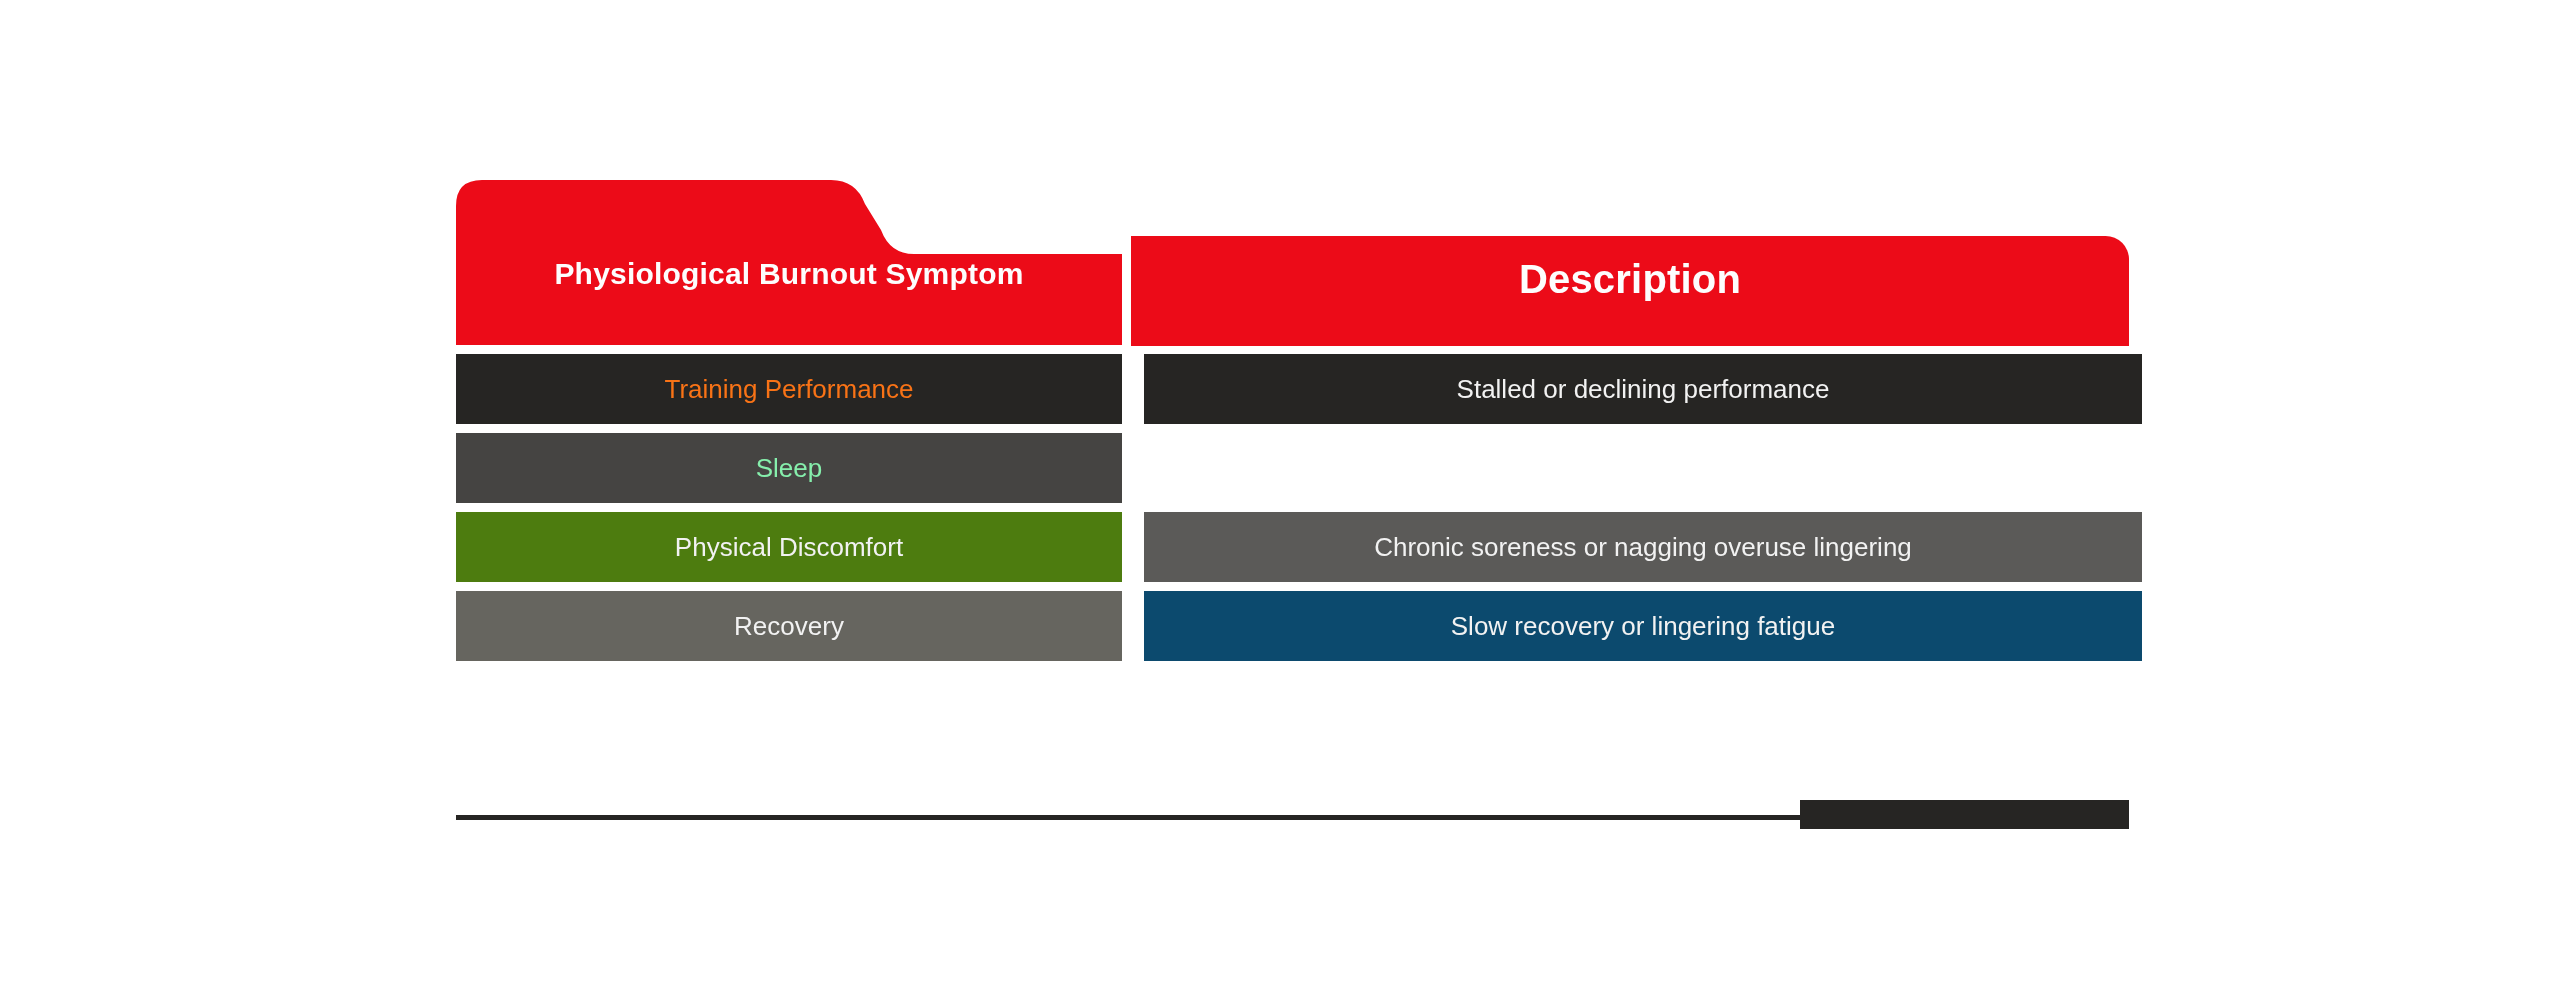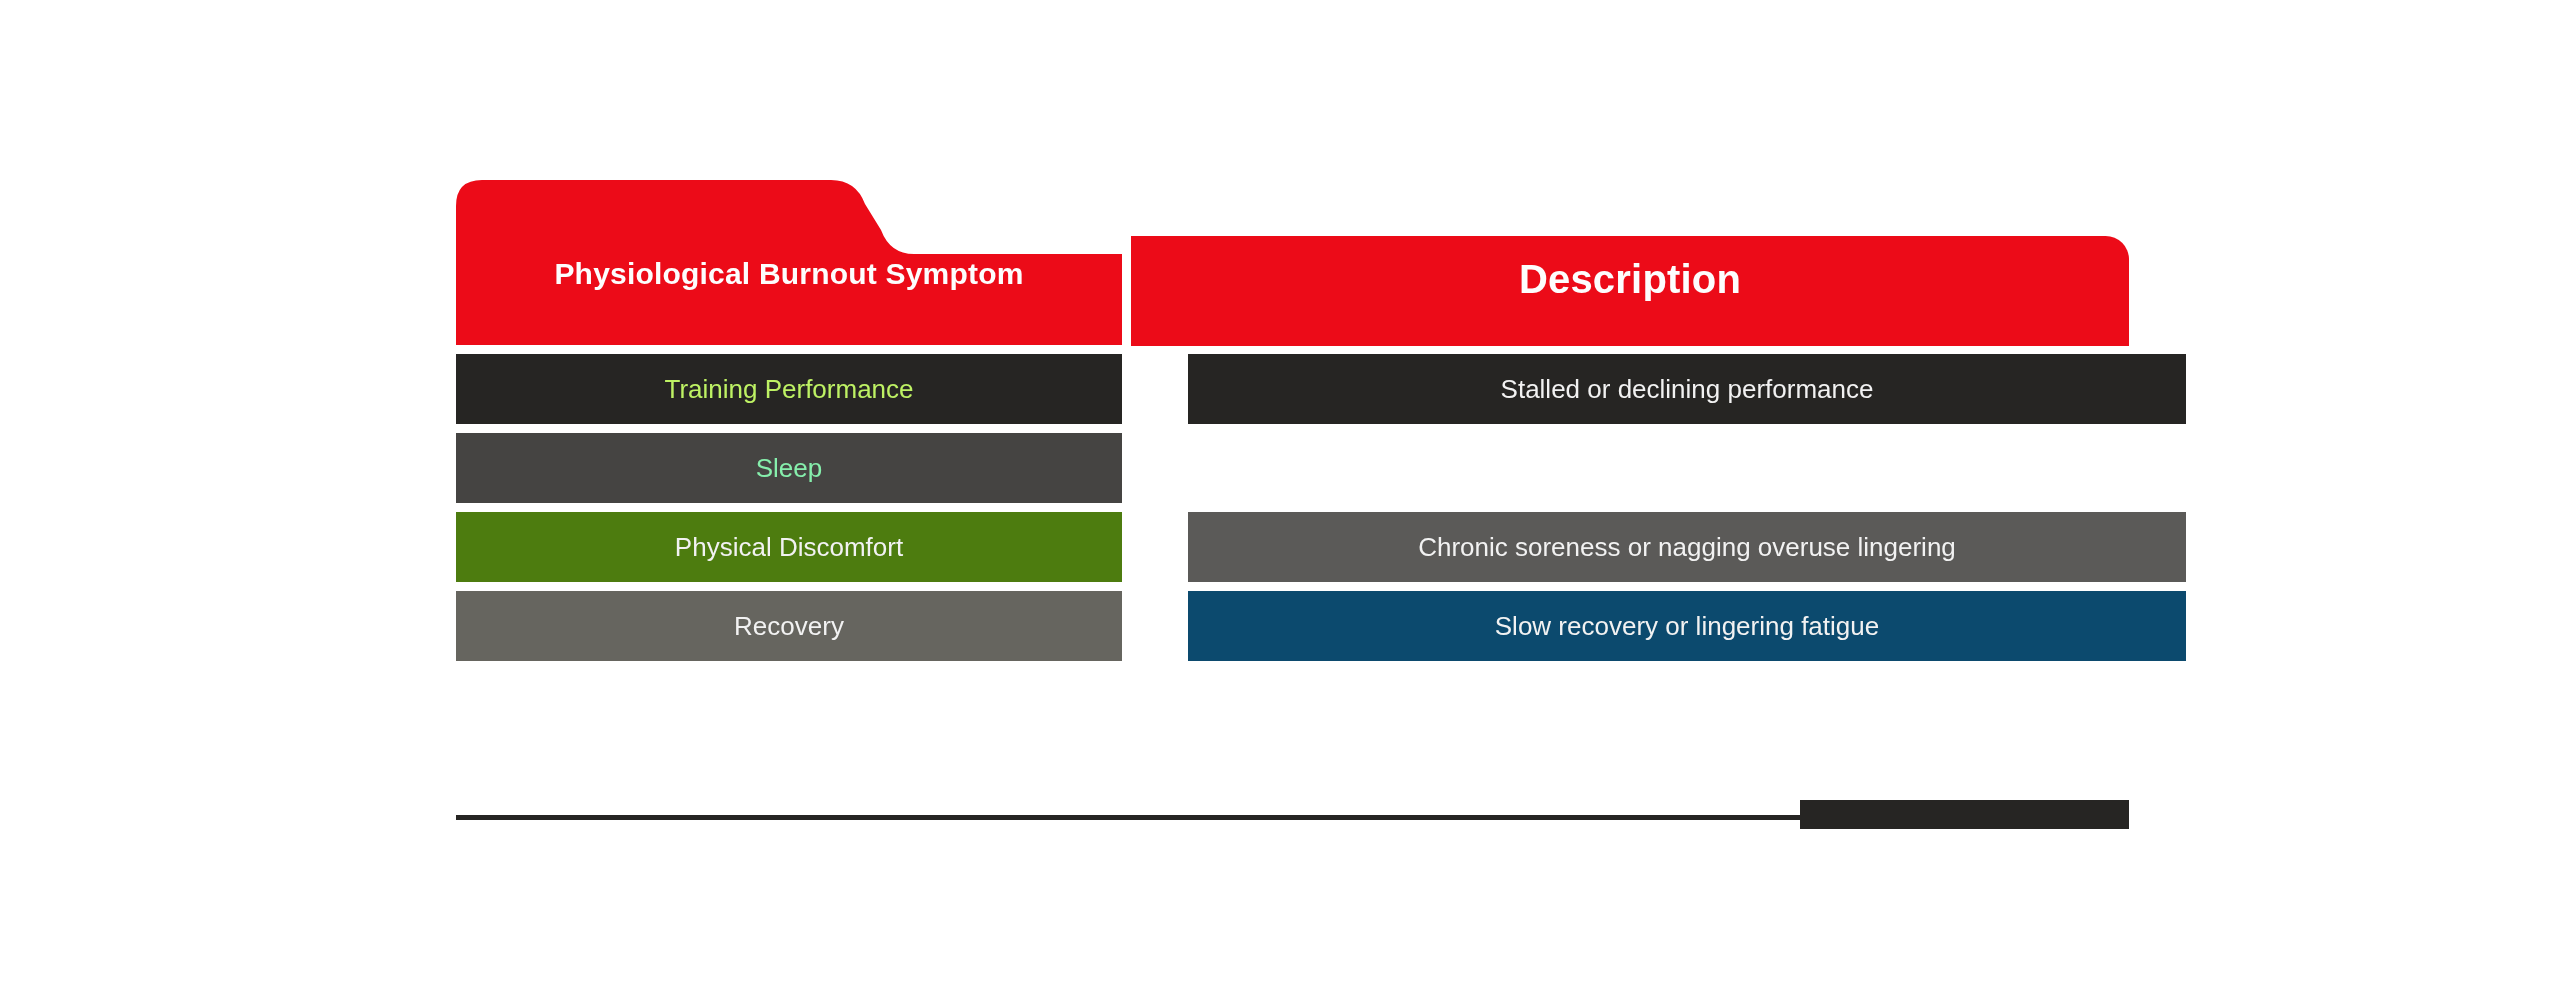--- a/index.html
+++ b/index.html
@@ -116,21 +116,21 @@
     color: #f2f2f2;
     font-size: 26px;
     font-weight: 400;
     line-height: 1;
     text-align: center;
     padding: 0 11px;
   }
 
   .td-symptom { width: 666px; flex: 0 0 666px; }
   .td-spacer  { width: 9.3px;  flex: 0 0 9.3px; background: #ffffff !important; }
-  .td-desc    { width: 998px; flex: 0 0 998px; margin-left: 44px; }
+  .td-desc    { width: 998px; flex: 0 0 998px; }
 
   
   .footer-rule {
     position: absolute;
     left: 456px;
     top: 815px;
     width: 1673px;
     height: 4.7px;
     background: #262523;
   }
@@ -160,21 +160,21 @@
       <div class="th-right">
         <div class="bar-shape" style="background: rgb(236, 11, 24);"></div>
         <div class="th-label" style="color: rgb(253, 253, 253);">Description</div>
       </div>
 
     </div>
 
     <div class="body-rows">
 
       <div class="tr">
-        <div class="td td-symptom" style="background: rgb(38, 37, 35); color: #bef264;">Training Performance</div>
+        <div class="td td-symptom" style="background: rgb(38, 37, 35); color: #f97316;">Training Performance</div>
         <div class="td td-spacer" style="color: rgb(242, 242, 242);"></div>
         <div class="td td-desc" style="background: rgb(38, 37, 35); color: rgb(242, 242, 242);">Stalled or declining performance</div>
       </div>
 
       <div class="tr">
         <div class="td td-symptom" style="background: rgb(69, 68, 66); color: #86efac;">Sleep</div>
         <div class="td td-spacer" style="color: rgb(242, 242, 242);"></div>
       </div>
 
       <div class="tr">

